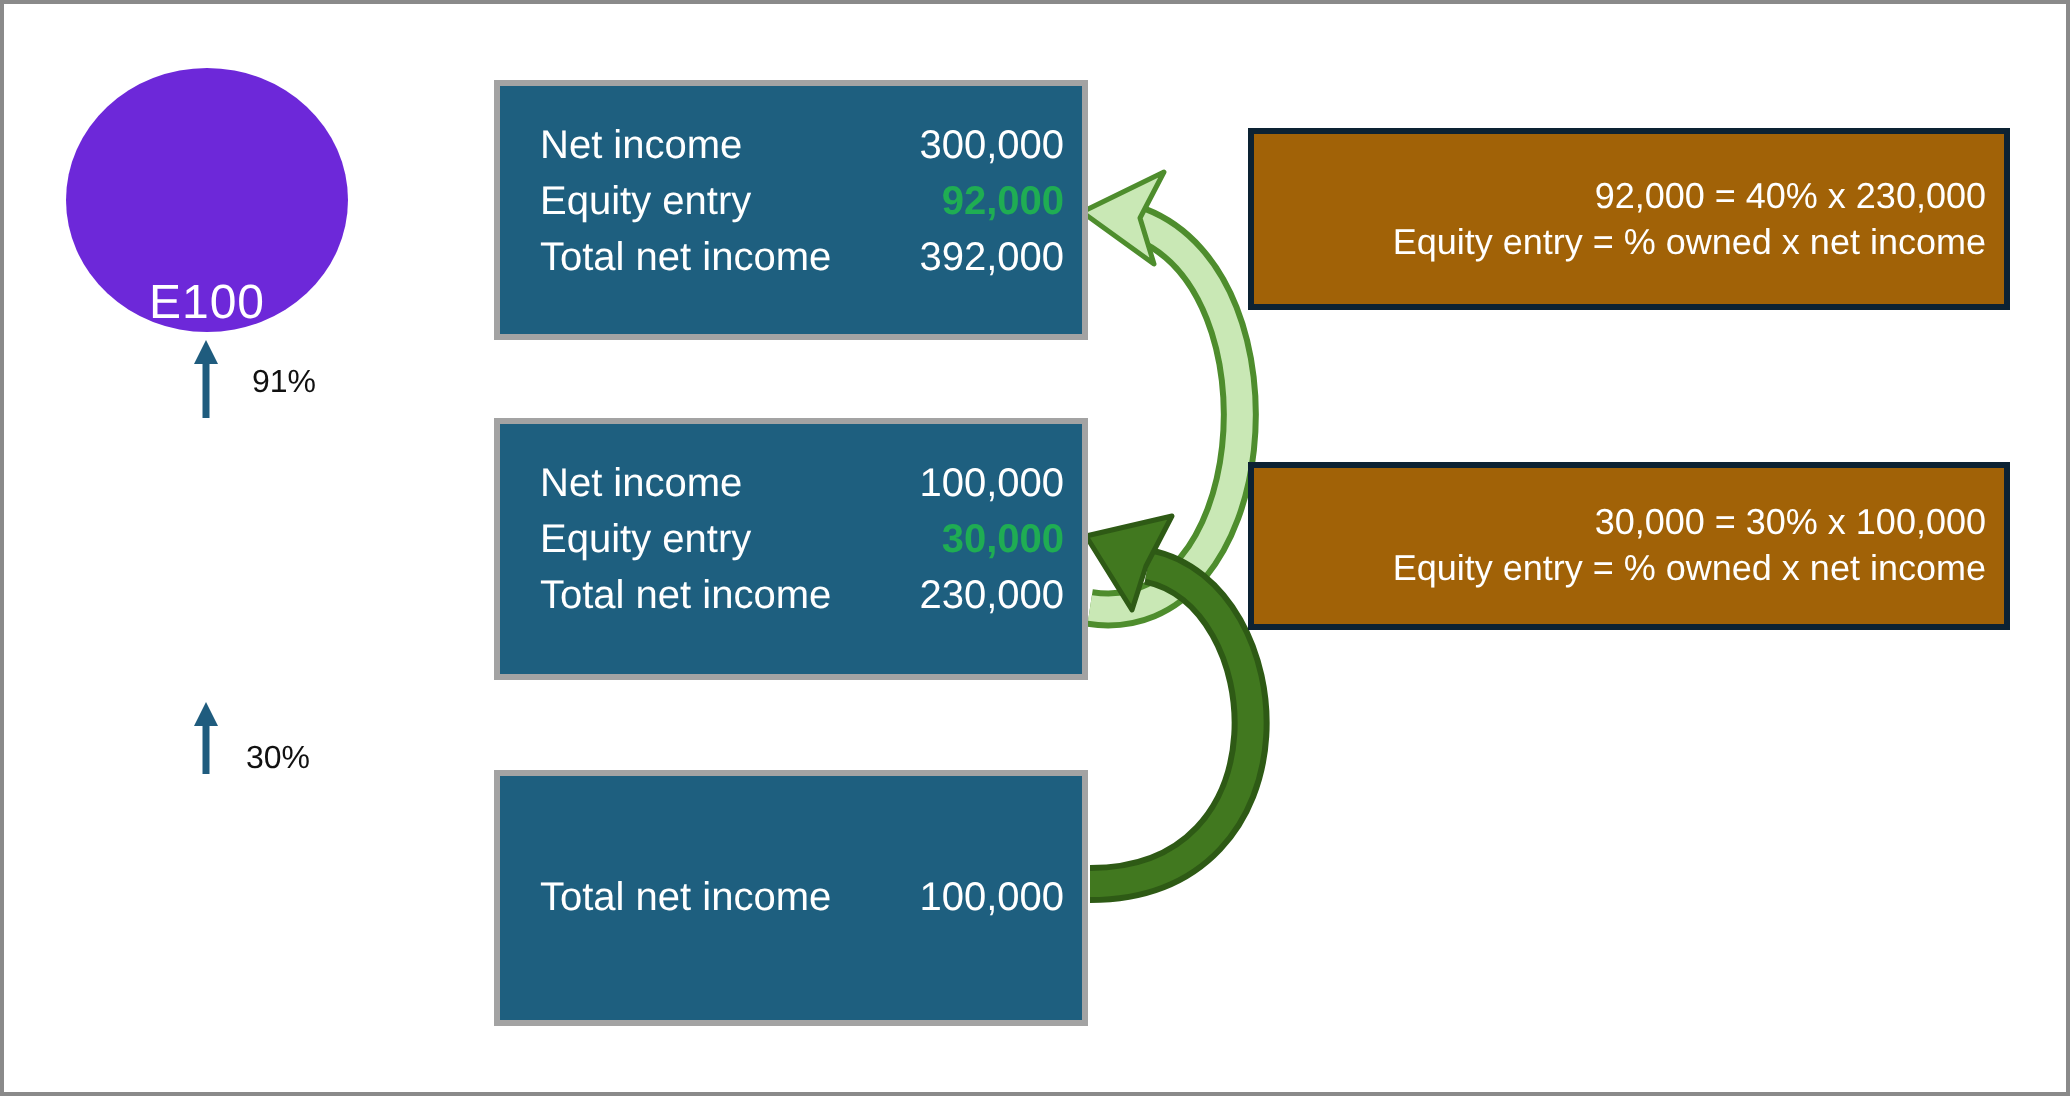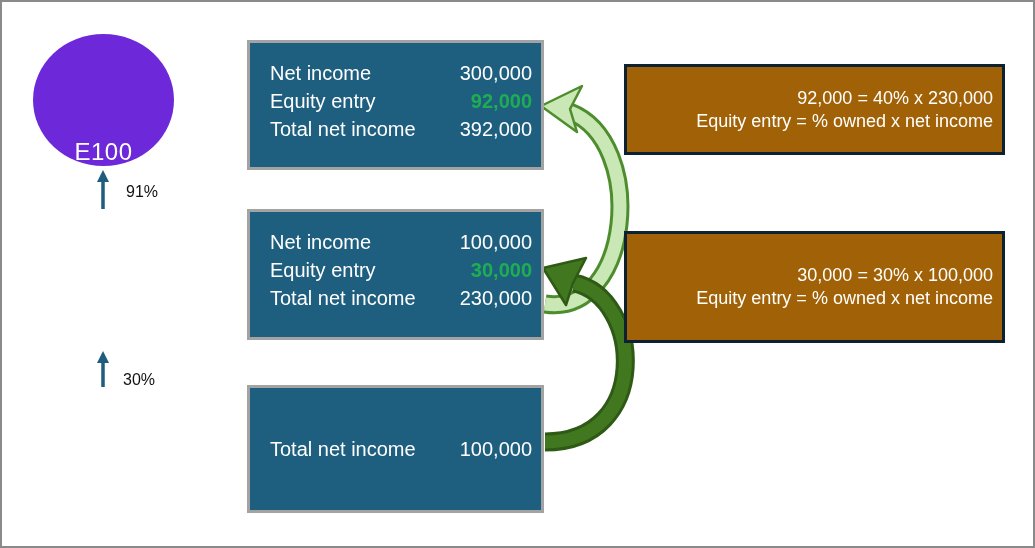--- a/index.html
+++ b/index.html
@@ -35,21 +35,21 @@
   .ival.total{font-weight:normal;}
   
   .callout{
     position:absolute;left:622px;width:381px;background:#a16207;
     border:3px solid #0c2233;box-sizing:border-box;color:#fff;
     display:flex;flex-direction:column;justify-content:center;
     text-align:right;padding-right:9px;font-size:18px;line-height:23px;
     white-space:nowrap;
   }
   #callout-1{top:62px;height:91px;}
-  #callout-2{top:229px;height:112px;padding-left:32px;}
+  #callout-2{top:229px;height:84px;padding-left:32px;}
   
   #arrow-layer{position:absolute;left:0;top:0;width:1035px;height:548px;pointer-events:none;}
 </style>
 </head>
 <body>
 
 <div id="canvas">
 
   <svg id="arrow-layer" viewBox="0 0 1035 548">
 

